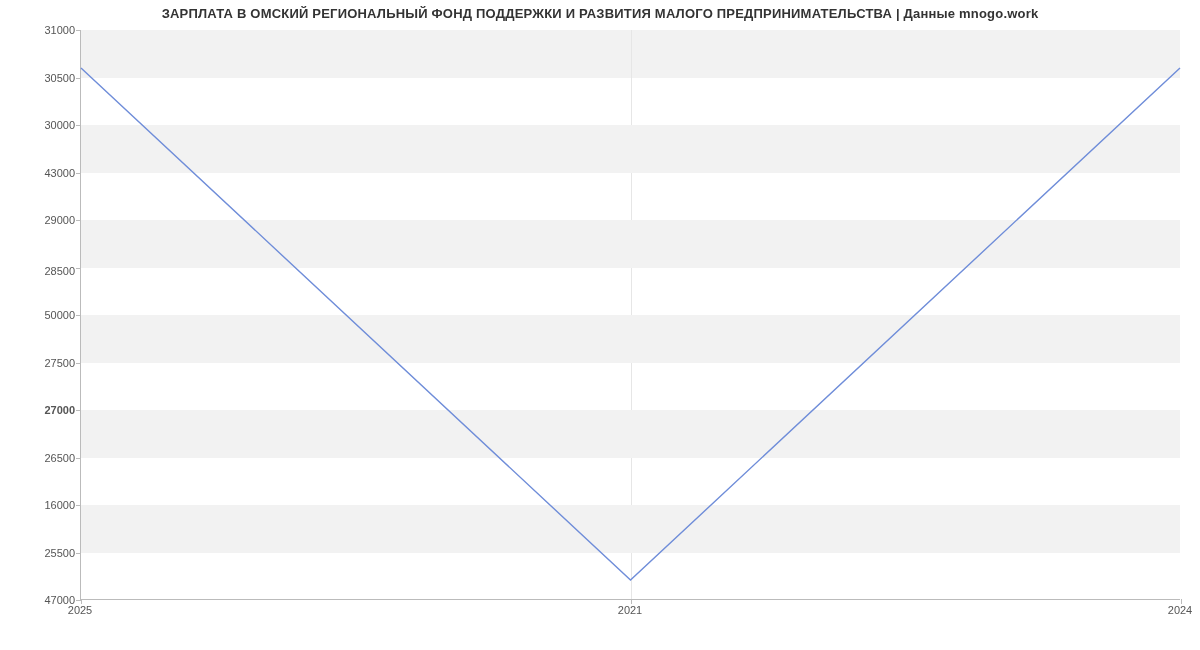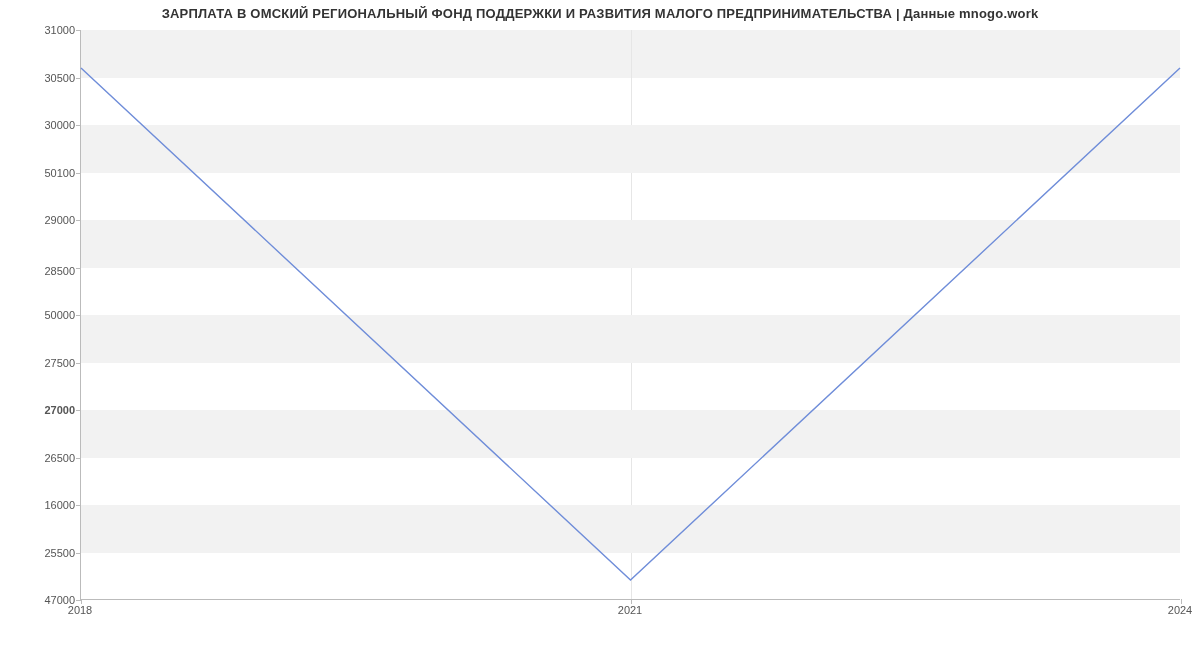--- a/index.html
+++ b/index.html
@@ -132,20 +132,20 @@
 
 <div class="ytick" style="top: 600px;">47000</div>
     <div class="ytick" style="top: 552.5px; text-align: right;">25500</div>
     <div class="ytick" style="top: 505px;">16000</div>
     <div class="ytick" style="top: 457.5px;">26500</div>
     <div class="ytick" style="top: 410px; font-weight: bold;">27000</div>
     <div class="ytick" style="top: 362.5px;">27500</div>
     <div class="ytick" style="top: 315px;">50000</div>
     <div class="ytick" style="top: 271px;">28500</div>
     <div class="ytick" style="top: 220px;">29000</div>
-    <div class="ytick" style="top: 172.5px;">50100</div>
+    <div class="ytick" style="top: 172.5px;">43000</div>
     <div class="ytick" style="top: 125px;">30000</div>
     <div class="ytick" style="top: 77.5px;">30500</div>
     <div class="ytick" style="top: 30px;">31000</div>
-    <div class="xtick" style="left: 80px;">2018</div>
+    <div class="xtick" style="left: 80px;">2025</div>
     <div class="xtick" style="left: 630px;">2021</div>
     <div class="xtick" style="left: 1180px;">2024</div>
   </div>
 
 </body></html>

